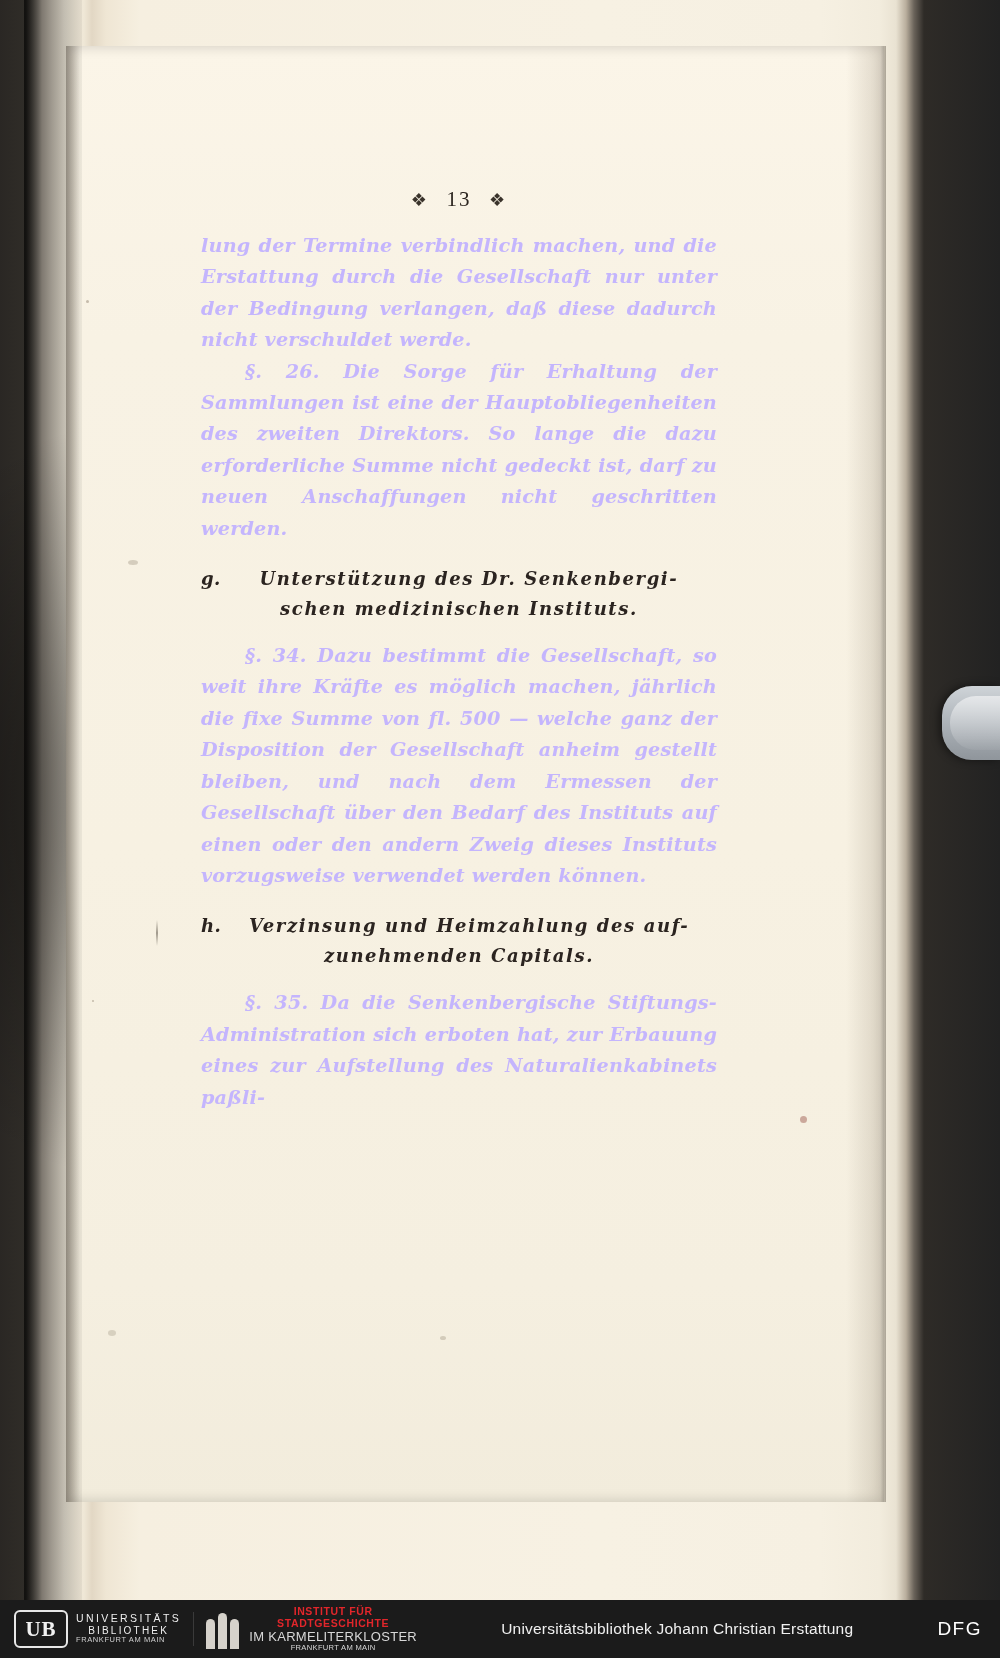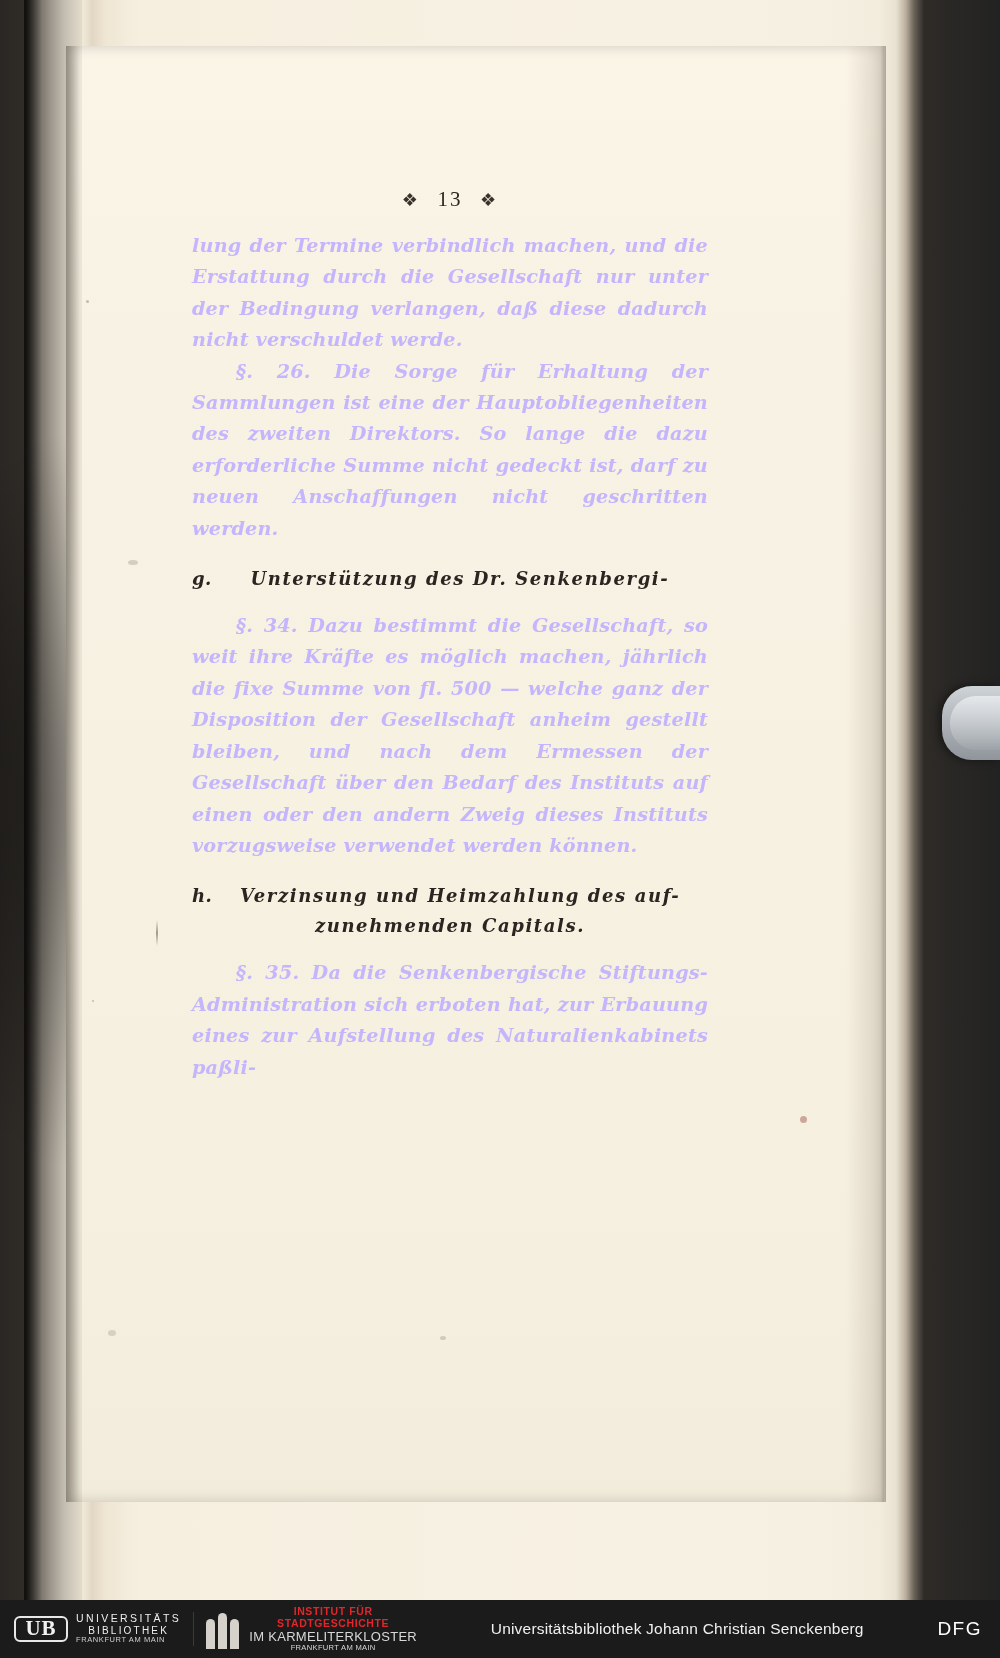--- a/index.html
+++ b/index.html
@@ -59,21 +59,21 @@
     width: 40px; height: 1456px;
     background: linear-gradient(90deg, rgba(255,255,255,0) 0%, rgba(150,138,120,0.28) 86%, rgba(90,82,70,0.45) 100%);
   }
 
   
   .blotch { position: absolute; border-radius: 50%; pointer-events: none; }
 
   
   .textblock {
     position: absolute;
-    left: 192px; top: 186px;
+    left: 201px; top: 186px;
     width: 516px;
   }
 
   .folio {
     text-align: center;
     font-size: 22px;
     letter-spacing: 2px;
     color: #2c2620;
     margin-bottom: 18px;
     font-family: "Liberation Serif", serif;
@@ -141,21 +141,21 @@
     width: 1000px; height: 58px;
     background: #1b1b1b;
     display: flex;
     align-items: center;
   }
   .f-logo1 {
     display: flex; align-items: center;
     margin-left: 14px;
   }
   .ub-badge {
-    width: 54px; height: 26px;
+    width: 54px; height: 38px;
     border: 2px solid #e8e8e8;
     border-radius: 6px;
     color: #f2f2f2;
     font-family: "Liberation Serif", serif;
     font-size: 21px;
     font-weight: 700;
     letter-spacing: 1px;
     display: flex; align-items: center; justify-content: center;
     background: transparent;
   }
@@ -239,20 +239,21 @@
       <span class="num">13</span>
       <span class="orn">❖</span>
     </div>
 
     <p class="fr">lung der Termine verbindlich machen, und die Erstattung durch die Gesellschaft nur unter der Bedingung verlangen, daß diese dadurch nicht verschuldet werde.</p>
     <p class="fr ind">§. 26. Die Sorge für Erhaltung der Sammlungen ist eine der Hauptobliegenheiten des zweiten Direktors. So lange die dazu erforderliche Summe nicht gedeckt ist, darf zu neuen Anschaffungen nicht geschritten werden.</p>
 
     <h3 class="sub">
       <span class="lead">g.</span>
       <span>Unterstützung des Dr. Senkenbergi-</span><br>
+      <span>schen medizinischen Instituts.</span>
     </h3>
 
     <p class="fr ind">§. 34. Dazu bestimmt die Gesellschaft, so weit ihre Kräfte es möglich machen, jährlich die fixe Summe von fl. 500 — welche ganz der Disposition der Gesellschaft anheim gestellt bleiben, und nach dem Ermessen der Gesellschaft über den Bedarf des Instituts auf einen oder den andern Zweig dieses Instituts vorzugsweise verwendet werden können.</p>
 
     <h3 class="sub">
       <span class="lead">h.</span>
       <span>Verzinsung und Heimzahlung des auf-</span><br>
       <span>zunehmenden Capitals.</span>
     </h3>
 
@@ -282,18 +283,18 @@
         <div class="arch a3"></div>
       </div>
       <div class="inst-text">
         <div class="t1">INSTITUT FÜR</div>
         <div class="t2">STADTGESCHICHTE</div>
         <div class="t3">IM KARMELITERKLOSTER</div>
         <div class="t4">FRANKFURT AM MAIN</div>
       </div>
     </div>
 
-    <div class="f-center">Universitätsbibliothek Johann Christian Senckenberg</div>
+    <div class="f-center">Universitätsbibliothek Johann Christian Erstattung</div>
 
     <div class="dfg">DFG</div>
   </div>
 
 </div>
 
 </body></html>

